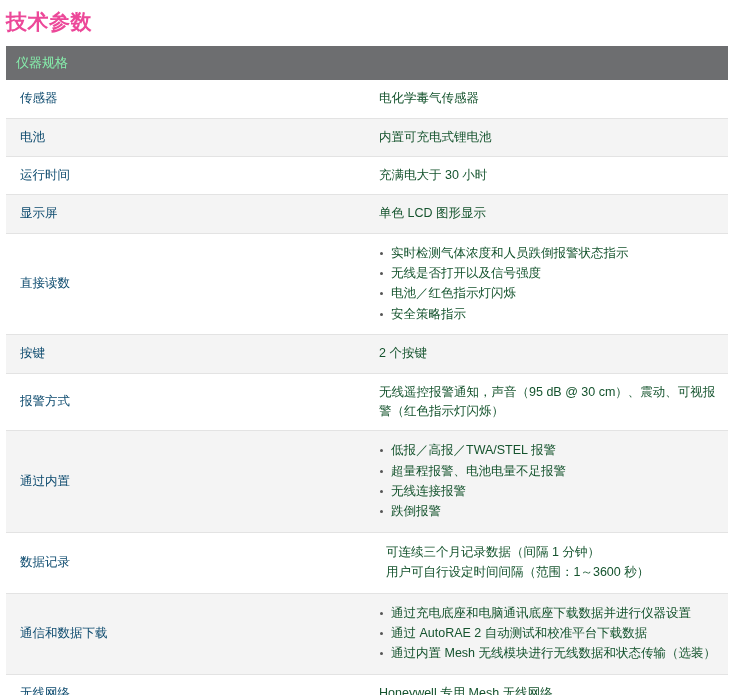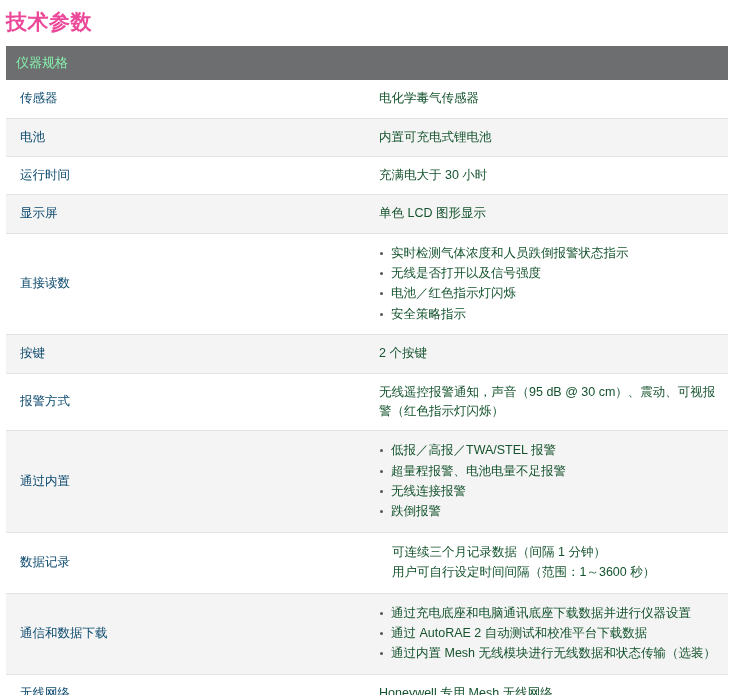--- a/index.html
+++ b/index.html
@@ -74,21 +74,21 @@
     content: "";
     position: absolute;
     left: 1px;
     top: 8px;
     width: 3px;
     height: 3px;
     border-radius: 50%;
     background: #555555;
   }
   .line {
-    margin: 1px 13px;
+    margin: 1px 7px;
   }
 </style>
 </head>
 <body>
 
 <div class="page">
   <div class="page-title">技术参数</div>
   <table class="spec-table">
     <tbody>
       <tr class="header-row">

